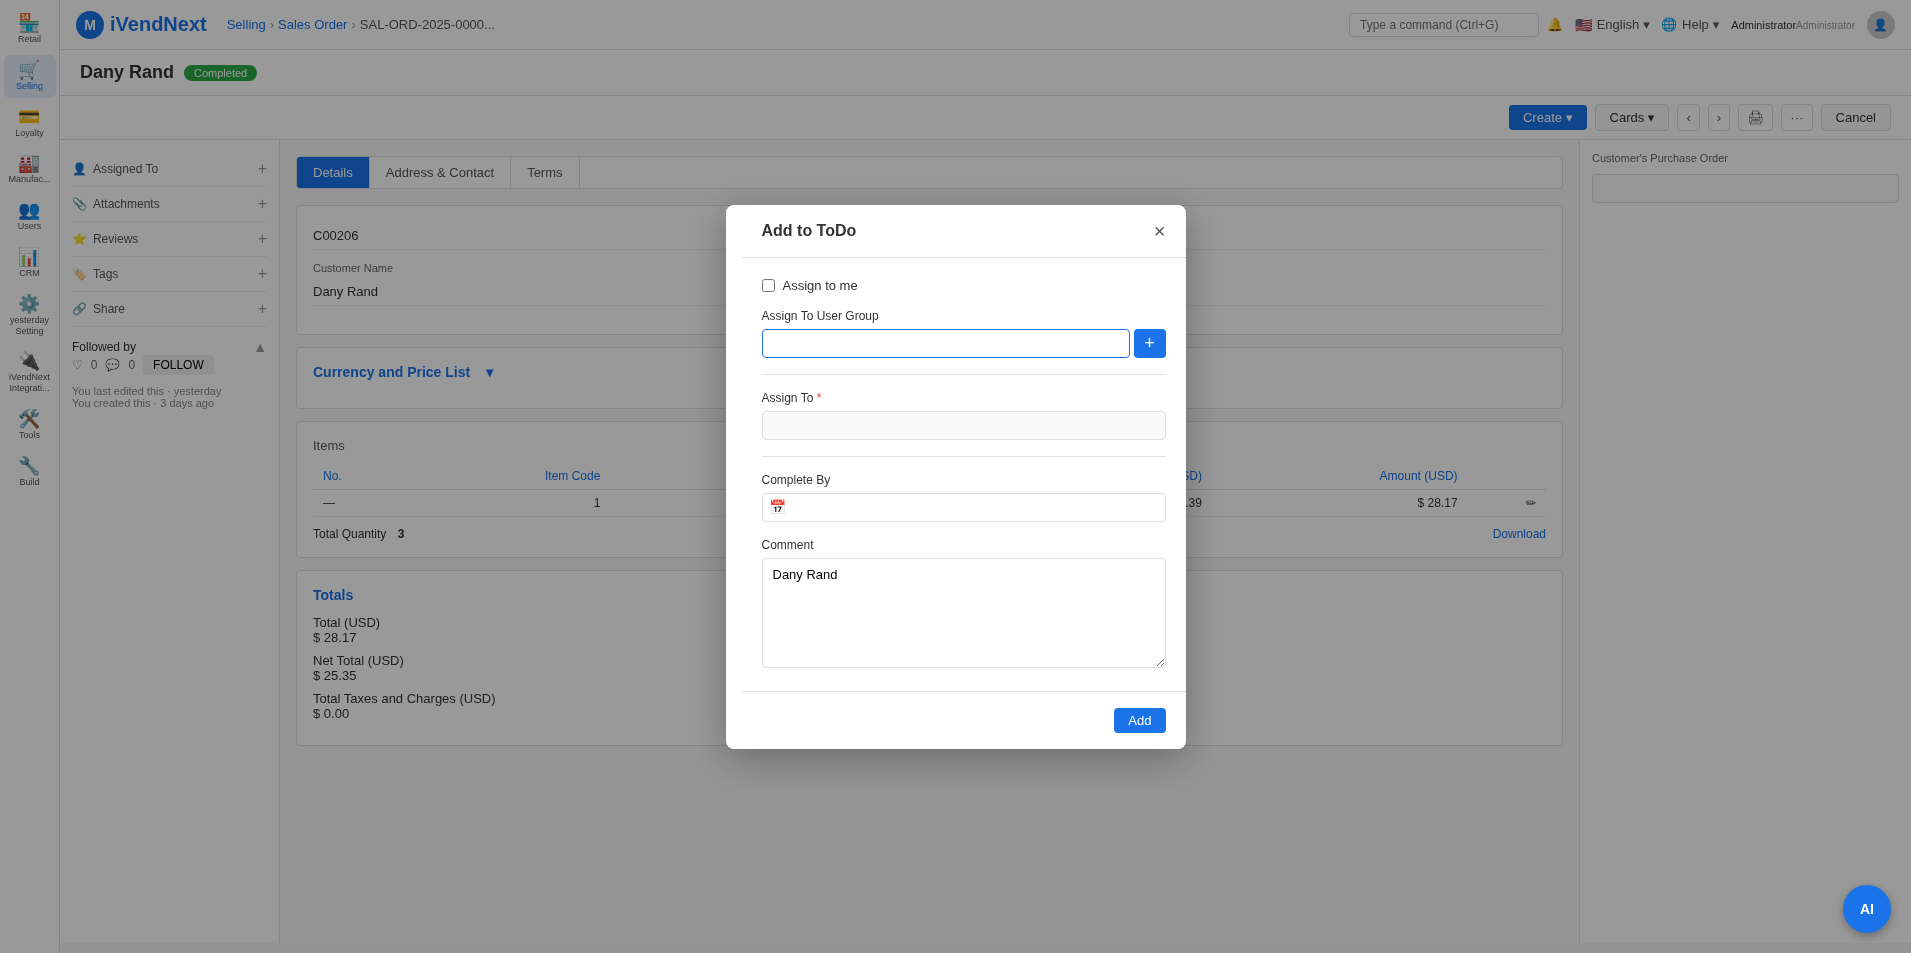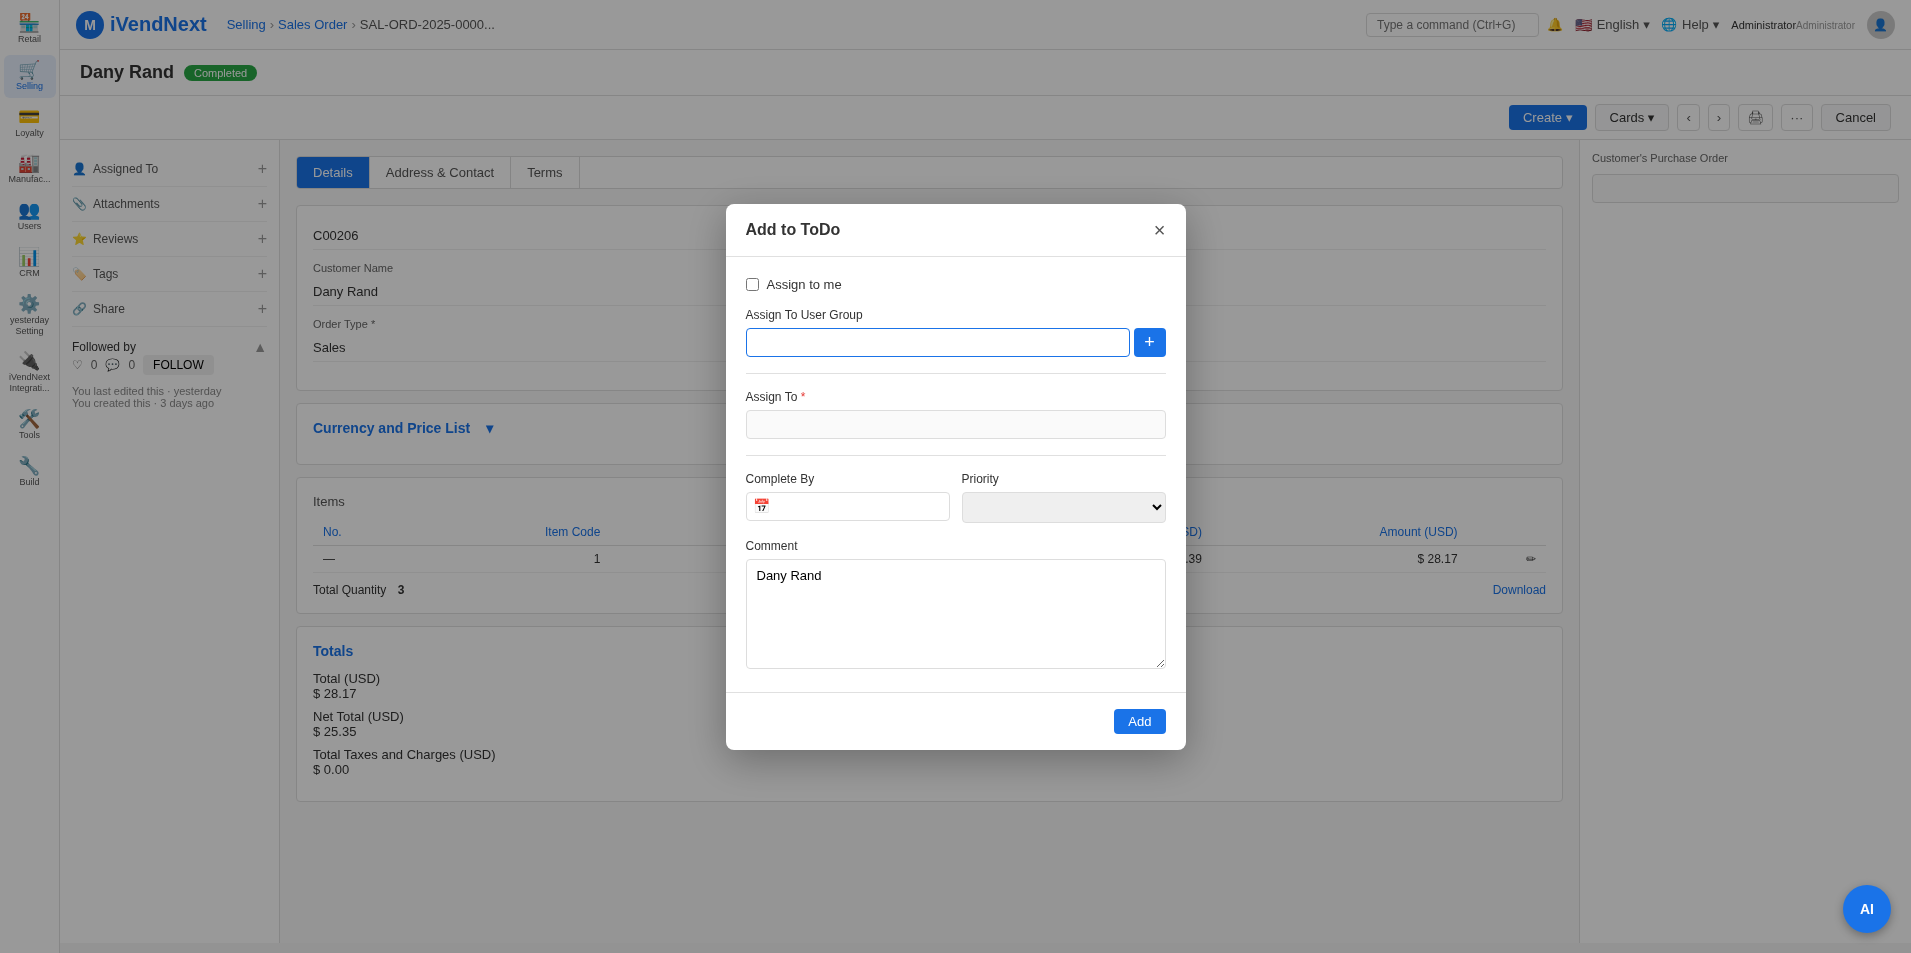--- a/index.html
+++ b/index.html
@@ -16,21 +16,21 @@
     .sidebar-label { font-size: 9px; text-align: center; line-height: 1.2; }
 
     
     .top-nav { position: absolute; top: 0; left: 60px; right: 0; height: 50px; background: #fff; border-bottom: 1px solid #e0e0e0; display: flex; align-items: center; padding: 0 16px; gap: 8px; z-index: 10; }
     .nav-logo { display: flex; align-items: center; gap: 6px; color: #1a73e8; font-weight: bold; font-size: 20px; margin-right: 12px; }
     .nav-logo .logo-icon { width: 28px; height: 28px; background: #1a73e8; border-radius: 50%; display: flex; align-items: center; justify-content: center; color: white; font-size: 14px; font-weight: bold; }
     .breadcrumb { display: flex; align-items: center; gap: 4px; font-size: 13px; color: #555; flex: 1; }
     .breadcrumb-sep { color: #999; }
     .breadcrumb-link { color: #1a73e8; cursor: pointer; }
     .nav-right { display: flex; align-items: center; gap: 12px; margin-left: auto; }
-    .nav-search { border: 1px solid #ddd; border-radius: 4px; padding: 4px 10px; font-size: 12px; color: #999; width: 173px; }
+    .nav-search { border: 1px solid #ddd; border-radius: 4px; padding: 4px 10px; font-size: 12px; color: #999; width: 190px; }
     .nav-icon-btn { background: none; border: none; cursor: pointer; color: #555; font-size: 16px; display: flex; align-items: center; gap: 4px; font-size: 13px; }
     .flag { font-size: 14px; }
     .user-info { display: flex; flex-direction: row; align-items: flex-end; font-size: 11px; }
     .user-avatar { width: 28px; height: 28px; background: #ccc; border-radius: 50%; display: flex; align-items: center; justify-content: center; font-size: 12px; }
 
     
     .main-content { position: absolute; top: 50px; left: 60px; right: 0; bottom: 0; background: #f5f5f5; overflow: auto; }
 
     
     .doc-header { background: #fff; padding: 12px 20px; display: flex; align-items: center; gap: 10px; border-bottom: 1px solid #e0e0e0; }
@@ -79,21 +79,21 @@
     .totals-section { background: #fff; border: 1px solid #e0e0e0; border-radius: 4px; padding: 16px; }
     .total-row { display: flex; justify-content: space-between; margin-bottom: 8px; font-size: 13px; flex-direction: column; }
 
     
     .right-panel { width: 332px; background: #fff; border-left: 1px solid #e0e0e0; padding: 12px; overflow-y: auto; flex-shrink: 0; }
 
     
     .overlay { position: fixed; top: 0; left: 0; right: 0; bottom: 0; background: rgba(0,0,0,0.4); z-index: 100; display: flex; align-items: center; justify-content: center; }
 
     
-    .modal { background: #fff; border-radius: 8px; width: 460px; max-height: 90vh; overflow-y: auto; box-shadow: 0 10px 40px rgba(0,0,0,0.3); position: relative; }
+    .modal { background: #fff; border-radius: 8px; width: 460px; max-height: 90vh; overflow-y: auto; box-shadow: 0 10px 40px rgba(0,0,0,0.3); position: relative; padding-left: 16px; }
     .modal-header { display: flex; align-items: center; justify-content: space-between; padding: 16px 20px; border-bottom: 1px solid #e0e0e0; }
     .modal-title { font-size: 16px; font-weight: 600; color: #333; }
     .modal-close { background: none; border: none; cursor: pointer; font-size: 20px; color: #555; line-height: 1; }
     .modal-body { padding: 20px; }
     .modal-footer { padding: 16px 20px; border-top: 1px solid #e0e0e0; display: flex; justify-content: flex-end; }
     .checkbox-row { display: flex; align-items: center; gap: 8px; margin-bottom: 16px; font-size: 13px; }
     .modal-label { font-size: 12px; color: #333; margin-bottom: 6px; }
     .modal-input { width: 100%; border: 1px solid #1a73e8; border-radius: 4px; padding: 6px 10px; font-size: 13px; outline: none; }
     .modal-input-plain { width: 100%; border: 1px solid #ddd; border-radius: 4px; padding: 6px 10px; font-size: 13px; outline: none; background: #fafafa; }
     .input-with-btn { display: flex; gap: 4px; }
@@ -269,26 +269,20 @@
         <div class="form-section">
           <div class="form-row">
             <div class="form-group">
               <div class="form-value">C00206</div>
             </div>
           </div>
           <div class="form-row">
             <div class="form-group">
               <div class="form-label">Customer Name</div>
               <div class="form-value">Dany Rand</div>
-            </div>
-          </div>
-          <div class="form-row">
-            <div class="form-group">
-              <div class="form-label">Order Type *</div>
-              <div class="form-value">Sales</div>
             </div>
           </div>
         </div>
 
         <div class="form-section">
           <div class="section-title">
             <span>Currency and Price List</span>
             <span>▾</span>
           </div>
         </div>
@@ -394,29 +388,20 @@
       <hr class="section-divider">
 
       <div class="modal-row">
         <div class="modal-group">
           <div class="modal-label">Complete By</div>
           <div class="date-input-wrapper">
             <span class="cal-icon">📅</span>
             <input type="text" style="">
           </div>
         </div>
-        <div class="modal-group">
-          <div class="modal-label">Priority</div>
-          <select class="priority-select">
-            <option value=""></option>
-            <option value="Low">Low</option>
-            <option value="Medium">Medium</option>
-            <option value="High">High</option>
-          </select>
-        </div>
       </div>
 
       <div>
         <div class="modal-label">Comment</div>
         <textarea class="modal-textarea" style="">Dany Rand</textarea>
       </div>
     </div>
     <div class="modal-footer">
       <button class="btn-primary">
         <span>Add</span>

